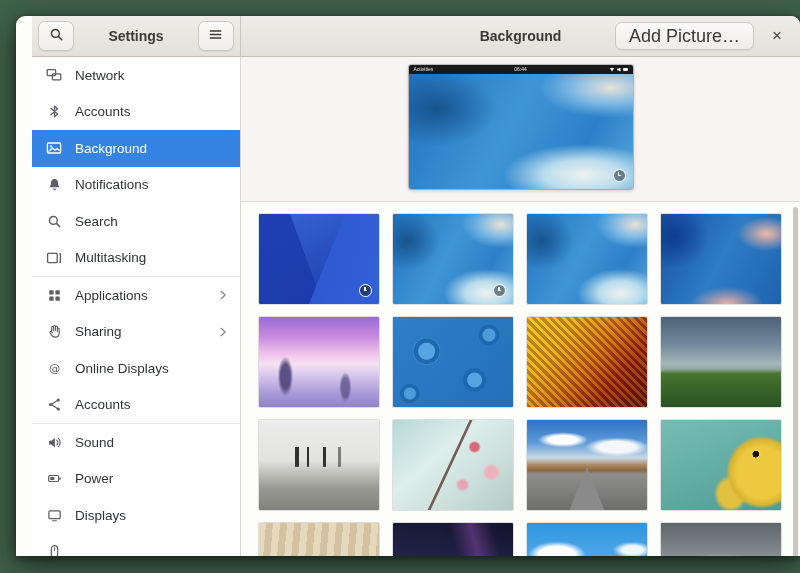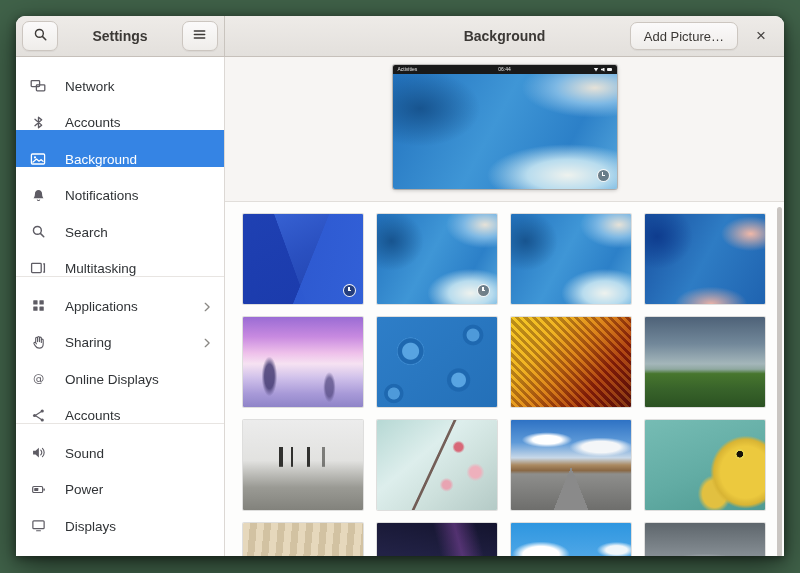--- a/index.html
+++ b/index.html
@@ -5,39 +5,39 @@
   html,body{margin:0;padding:0;}
   body{
     width:800px;height:573px;overflow:hidden;position:relative;
     font-family:"Liberation Sans","DejaVu Sans",sans-serif;
     background:#406249;
   }
   .window{
     position:absolute;left:16px;top:16px;width:768px;height:540px;
     border-radius:9px 9px 0 0;overflow:hidden;background:#fdfdfc;
     box-shadow:0 10px 34px rgba(0,0,0,.55),0 2px 10px rgba(0,0,0,.45);
-    display:flex;flex-direction:column;
+    display:flex;flex-direction:column;padding-left:16px;
   }
   
   .headerbar{height:40px;flex:0 0 40px;display:flex;background:linear-gradient(#eeebe8,#e3e0dc);border-bottom:1px solid #c6c0ba;}
   .hd-left{width:209px;box-sizing:border-box;border-right:1px solid #c9c4be;display:flex;align-items:center;justify-content:space-between;padding:0 6px;}
   .hd-title{font-weight:700;font-size:14px;color:#3b3835;}
   .hdr-btn{width:34px;height:28px;border-radius:7px;border:1px solid #ccc6c0;background:linear-gradient(#fbfafa,#efedea);
     display:flex;align-items:center;justify-content:center;color:#3d3a37;box-shadow:0 1px 1px rgba(0,0,0,.05);cursor:pointer;}
   .hd-right{flex:1;display:flex;align-items:center;position:relative;padding:0 10px;}
   .hd-right .hd-title{position:absolute;left:0;right:0;text-align:center;}
   .add-btn{margin-left:auto;height:28px;padding:0 13px;border-radius:7px;border:1px solid #ccc6c0;
-    background:linear-gradient(#fbfafa,#efedea);font-size:13px;color:#3b3835;display:flex;align-items:center;
+    background:linear-gradient(#fbfafa,#efedea);font-size:18px;color:#3b3835;display:flex;align-items:center;
     box-shadow:0 1px 1px rgba(0,0,0,.05);z-index:1;cursor:pointer;font-family:inherit;}
   .close-btn{width:26px;height:26px;margin-left:10px;display:flex;align-items:center;justify-content:center;
     font-size:17px;color:#454240;z-index:1;cursor:pointer;border-radius:50%;}
   
   .main{flex:1;display:flex;min-height:0;}
   .sidebar{width:209px;box-sizing:border-box;background:#ffffff;border-right:1px solid #dcd8d4;overflow:hidden;}
-  .side-item{height:36.5px;display:flex;align-items:flex-end;padding-left:14px;gap:19px;font-size:13.5px;color:#303336;cursor:pointer;position:relative;}
+  .side-item{height:36.5px;display:flex;align-items:center;padding-left:14px;gap:13px;font-size:13.5px;color:#303336;cursor:pointer;position:relative;}
   .s-icon{width:16px;height:16px;display:flex;align-items:center;justify-content:center;color:#5e5c64;}
   .s-label{flex:1;}
   .chev{color:#8a8884;margin-right:10px;display:flex;align-items:center;}
   .side-item.selected{background:#3584e4;color:#ffffff;}
   .side-item.selected .s-icon,.side-item.selected .chev{color:#ffffff;}
   .side-sep{height:1px;background:#e8e5e2;margin:0;}
   .content{flex:1;display:flex;flex-direction:column;position:relative;background:#fdfdfc;min-width:0;}
   
   .preview-section{height:144px;flex:0 0 144px;background:#f7f5f3;border-bottom:1px solid #e1deda;display:flex;justify-content:center;}
   .mini-preview{margin-top:8px;width:224px;height:124px;border-radius:2px;overflow:hidden;position:relative;display:flex;flex-direction:column;

